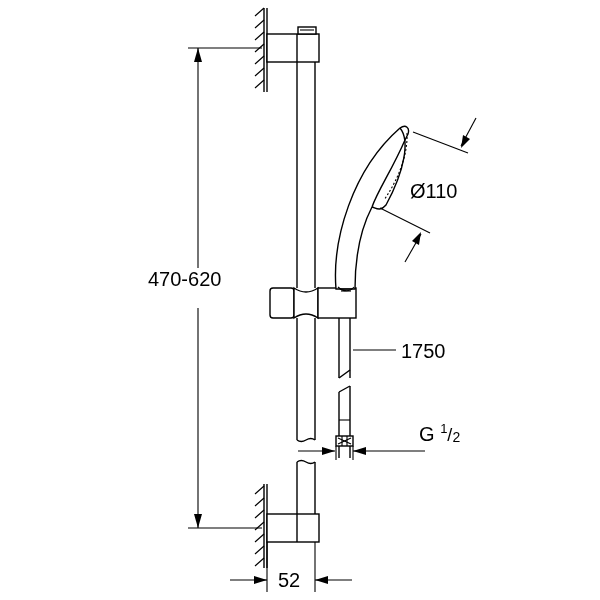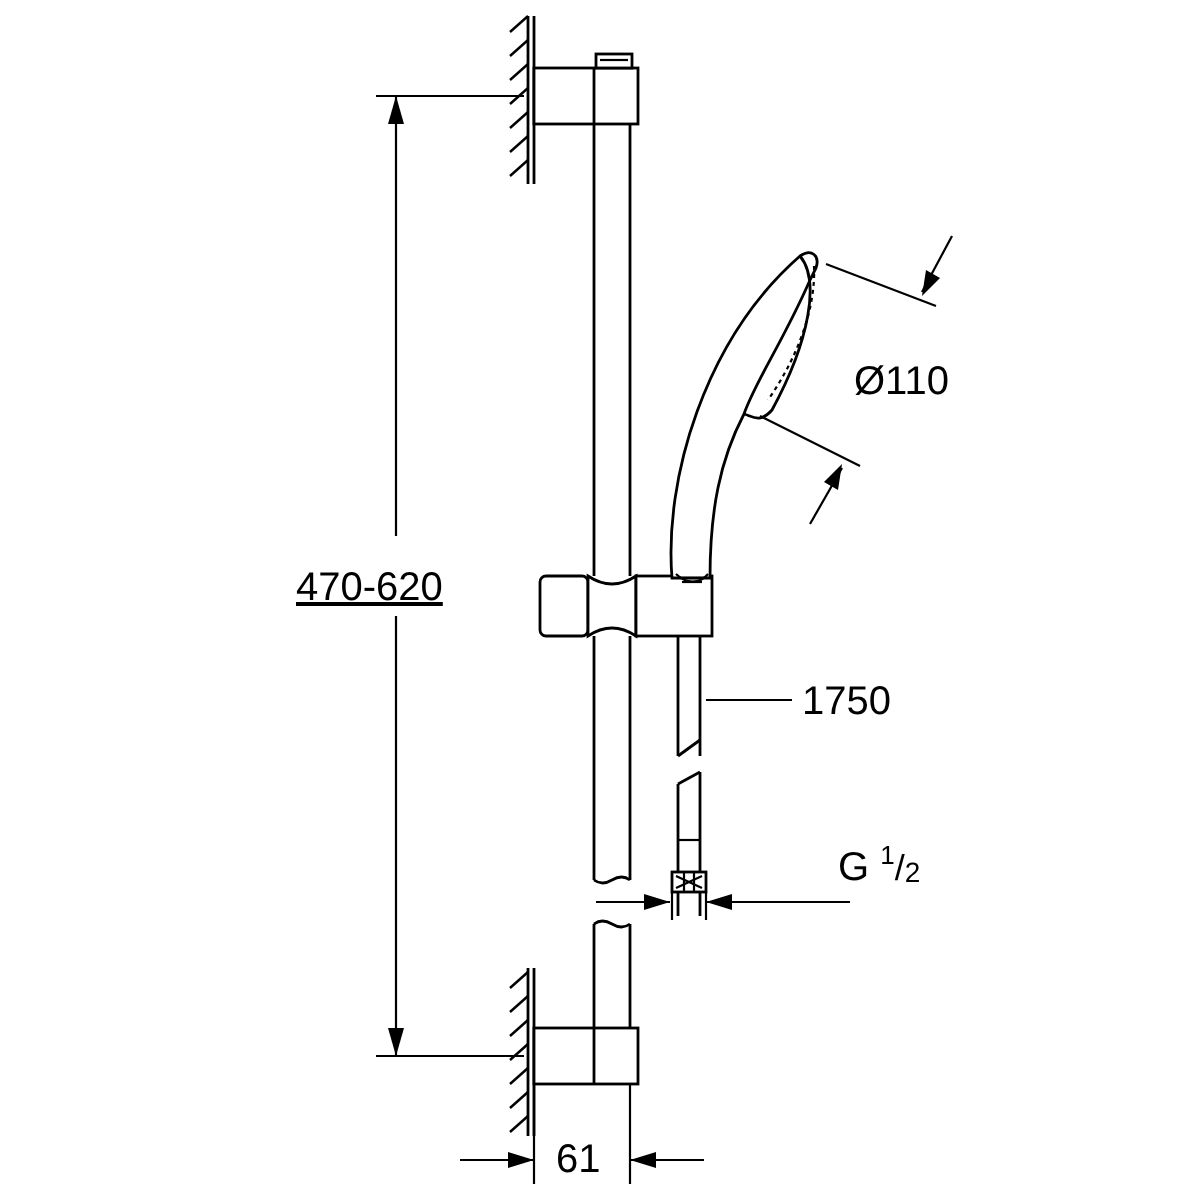--- a/index.html
+++ b/index.html
@@ -152,20 +152,20 @@
   <g>
     <line class="thin" x1="267" y1="542" x2="267" y2="592"></line>
     <line class="thin" x1="315" y1="542" x2="315" y2="592"></line>
     <line class="thin" x1="230" y1="580" x2="267" y2="580"></line>
     <polygon class="arrow" points="267,580 254,576 254,584"></polygon>
     <line class="thin" x1="315" y1="580" x2="352" y2="580"></line>
     <polygon class="arrow" points="315,580 328,576 328,584"></polygon>
   </g>
 </svg>
 
-<div class="dim-label" style="left:148px; top:284px;text-decoration:underline;">470-620</div>
-<div class="dim-label" style="left:410px; top:181px;margin-left:17px;">Ø110</div>
+<div class="dim-label" style="left:148px; top:269px;">470-620</div>
+<div class="dim-label" style="left:410px; top:181px;">Ø110</div>
 <div class="dim-label" style="left:401px; top:341px;">1750</div>
 <div class="dim-label" style="left:378px; top:424px;margin-left:41px;">
   <span>G</span>
   <span class="sup">1</span><span class="slash">/</span><span class="sub">2</span>
 </div>
-<div class="dim-label" style="left:278px; top:570px;">61</div>
+<div class="dim-label" style="left:278px; top:570px;">52</div>
 
 </body></html>

